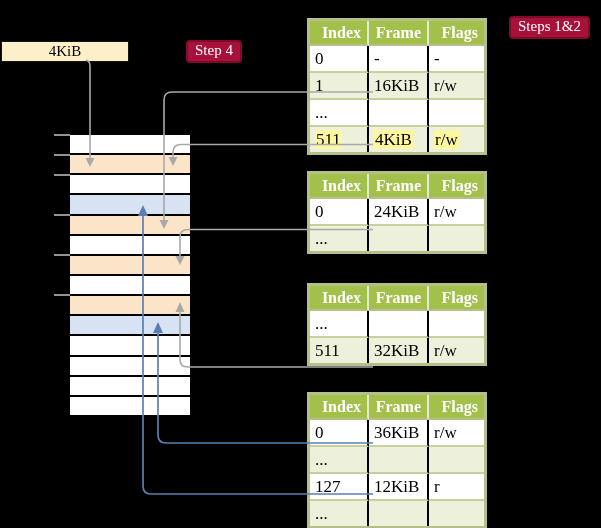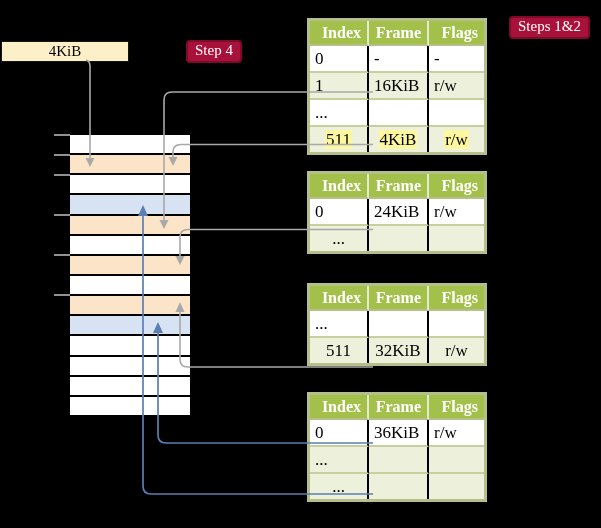--- a/index.html
+++ b/index.html
@@ -45,21 +45,21 @@
     text-align:right; height:21px; padding:1px 6px;
     border-right:2px solid #e3ead0; border-bottom:2px solid #b5bf8a;
   }
   table.ptable th:last-child { border-right:none; }
   table.ptable td {
     font-size:17px; color:#000; height:23px; padding:1px 5px;
     border-right:2px solid #000000; border-bottom:2px solid #c6cf9d;
     overflow:hidden; white-space:nowrap;
   }
   table.ptable td:last-child { border-right:none; }
-  table.ptable tbody tr:last-child td { border-bottom:none;text-align:center; }
+  table.ptable tbody tr:last-child td { border-bottom:none; }
   table.ptable tbody tr.shaded td { background:#edf0da; }
   .hl { background:#fdf8a0; padding:0 1px; }
 
   #table-1 { top:18px; }
   #table-2 { top:171px; }
   #table-3 { top:283px; }
   #table-4 { top:392px; }
 
   
   #connectors { position:absolute; left:0; top:0; z-index:5; pointer-events:none; }
@@ -210,20 +210,25 @@
       <tr>
         <td>0</td>
         <td>36KiB</td>
         <td>r/w</td>
       </tr>
       <tr class="shaded">
         <td>...</td>
         <td></td>
         <td></td>
       </tr>
+      <tr>
+        <td>127</td>
+        <td>12KiB</td>
+        <td>r</td>
+      </tr>
       <tr class="shaded">
         <td>...</td>
         <td></td>
         <td></td>
       </tr>
     </tbody>
   </table>
 
   <svg id="connectors" width="601" height="528" viewBox="0 0 601 528">
 

